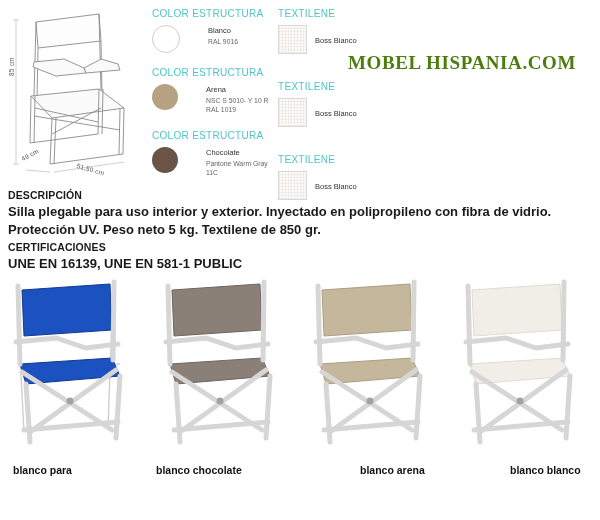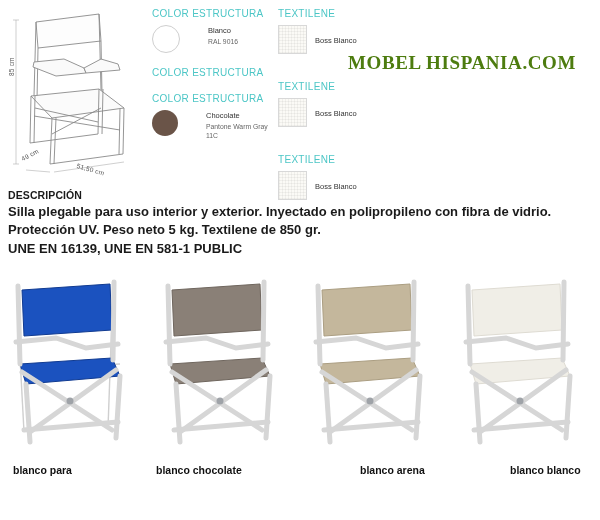--- a/index.html
+++ b/index.html
@@ -261,20 +261,28 @@
         <div class="circle white"></div>
         <div class="sw-texts">
           <div class="sw-name">Blanco</div>
           <div class="sw-code">RAL 9016</div>
         </div>
       </div>
     </div>
 
     <div class="block b2">
       <div class="group-title">COLOR ESTRUCTURA</div>
+      <div class="swatch-row">
+        <div class="circle arena"></div>
+        <div class="sw-texts">
+          <div class="sw-name">Arena</div>
+          <div class="sw-code">NSC S 5010- Y 10 R</div>
+          <div class="sw-code">RAL 1019</div>
+        </div>
+      </div>
     </div>
 
     <div class="block">
       <div class="group-title">COLOR ESTRUCTURA</div>
       <div class="swatch-row">
         <div class="circle chocolate"></div>
         <div class="sw-texts">
           <div class="sw-name">Chocolate</div>
           <div class="sw-code">Pantone Warm Gray 11C</div>
         </div>
@@ -311,20 +319,21 @@
 
   </div>
 
   <div class="brand">MOBEL HISPANIA.COM</div>
 </div>
 
 <div class="desc">
   <h3>DESCRIPCIÓN</h3>
   <p>Silla plegable para uso interior y exterior. Inyectado en polipropileno con fibra de vidrio.</p>
   <p>Protección UV. Peso neto 5 kg. Textilene de 850 gr.</p>
+  <h3>CERTIFICACIONES</h3>
   <p>UNE EN 16139, UNE EN 581-1 PUBLIC</p>
 </div>
 
 <div class="grid">
 
   <div class="cell c1">
     <div class="chair-wrap">
       <svg width="150" height="190" viewBox="0 0 150 190">
         <g stroke="#cfcfcf" stroke-width="1.4" fill="#f4f4f4">
           <path d="M18 48 L24 160"></path>

